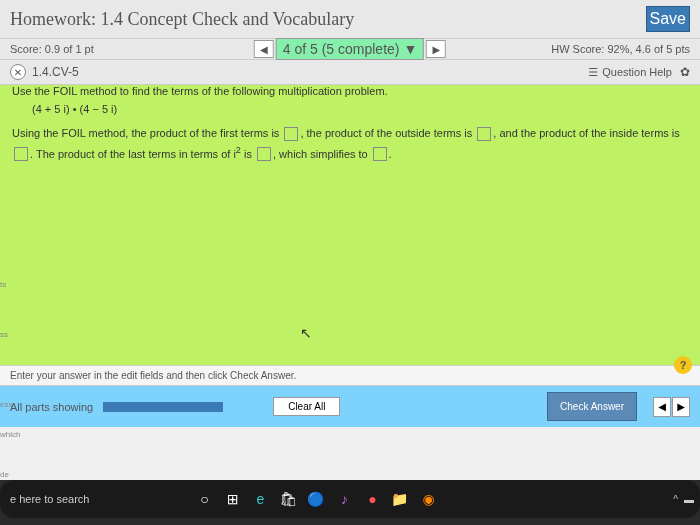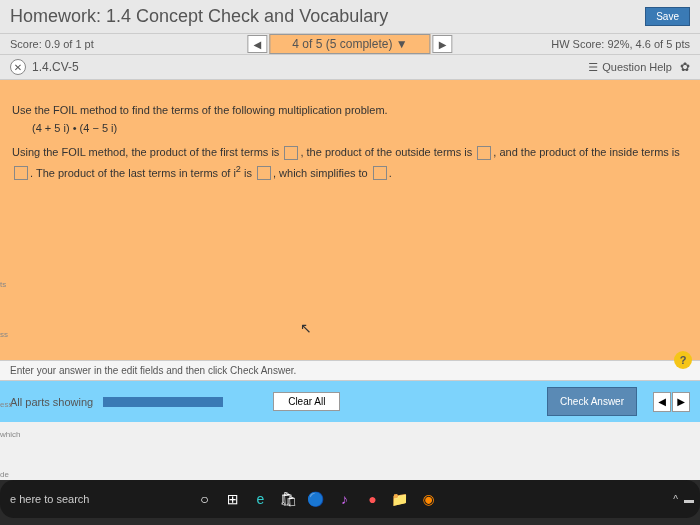--- a/index.html
+++ b/index.html
@@ -1,33 +1,33 @@
 <!DOCTYPE html>
 <html><head>
 <meta charset="utf-8">
 <style>
 * { box-sizing: border-box; margin: 0; padding: 0; font-family: Arial, sans-serif; }
 body { width: 700px; height: 525px; background: #2a2a2a; overflow: hidden; }
 .window { background: #f0f0f0; width: 700px; height: 480px; }
 .header { background: #e8e8e8; border-bottom: 1px solid #ccc; padding: 6px 10px; display: flex; justify-content: space-between; align-items: center; }
-.title { font-size: 18px; color: #555; }
-.save-btn { background: #3a7ab5; color: white; border: 1px solid #2a5a8a; padding: 3px 10px; font-size: 10px; cursor: pointer; }
+.title { font-size: 18px; color: #555; font-family: Liberation Serif, serif; }
+.save-btn { background: #3a7ab5; color: white; border: 1px solid #2a5a8a; padding: 3px 3px; font-size: 16px; cursor: pointer; }
 .subheader { background: #e8e8e8; border-bottom: 1px solid #ccc; padding: 4px 10px; display: flex; align-items: center; font-size: 11px; color: #555; }
 .score-left { flex: 0 0 auto; }
 .pager { margin: 0 auto; display: flex; align-items: center; gap: 2px; position: absolute; left: 50%; transform: translateX(-50%); }
 .subheader { position: relative; }
 .pager-btn { width: 20px; height: 18px; background: #fff; border: 1px solid #999; cursor: pointer; font-size: 10px; display: flex; align-items: center; justify-content: center; }
-.pager-label { background: #fdba74; border: 1px solid #999; padding: 2px 22px; font-size: 12px; cursor: pointer; }
+.pager-label { background: #86efac; border: 1px solid #999; padding: 2px 6px; font-size: 14px; cursor: pointer; }
 .hw-score { margin-left: auto; }
 .question-bar { background: #e8e8e8; border-bottom: 1px solid #ccc; padding: 4px 10px; display: flex; align-items: center; font-size: 12px; color: #555; }
 .q-icon { width: 16px; height: 16px; border: 1px solid #888; border-radius: 50%; margin-right: 6px; font-size: 10px; display: flex; align-items: center; justify-content: center; background: #fff; }
 .q-num { flex: 1; }
 .q-help { display: flex; align-items: center; gap: 4px; font-size: 11px; }
 .gear { font-size: 12px; }
-.content { background: #fdba74; padding: 24px 12px; font-size: 11px; color: #333; height: 280px; position: relative; }
+.content { background: #bef264; padding: 0 12px; font-size: 11px; color: #333; height: 280px; position: relative; }
 .prompt { margin-bottom: 6px; }
 .expr { margin-left: 20px; margin-bottom: 10px; }
 .foil-line { line-height: 1.6; }
 .blank { display: inline-block; width: 14px; height: 14px; border: 1px solid #888; vertical-align: middle; margin: 0 2px; }
 .cursor-icon { position: absolute; left: 300px; top: 240px; font-size: 14px; color: #333; }
 .hint-bar { background: #f5f5f5; border-top: 1px solid #ccc; padding: 4px 10px; font-size: 10px; color: #555; position: relative; }
 .help-circle { position: absolute; right: 8px; top: -10px; width: 18px; height: 18px; background: #f5c518; border-radius: 50%; font-size: 11px; display: flex; align-items: center; justify-content: center; font-weight: bold; }
 .footer-bar { background: #7dd3fc; border-top: 1px solid #ccc; padding: 6px 10px; display: flex; align-items: center; gap: 10px; }
 .parts-label { font-size: 11px; color: #555; }
 .progress { width: 120px; height: 10px; background: #3a7ab5; }

